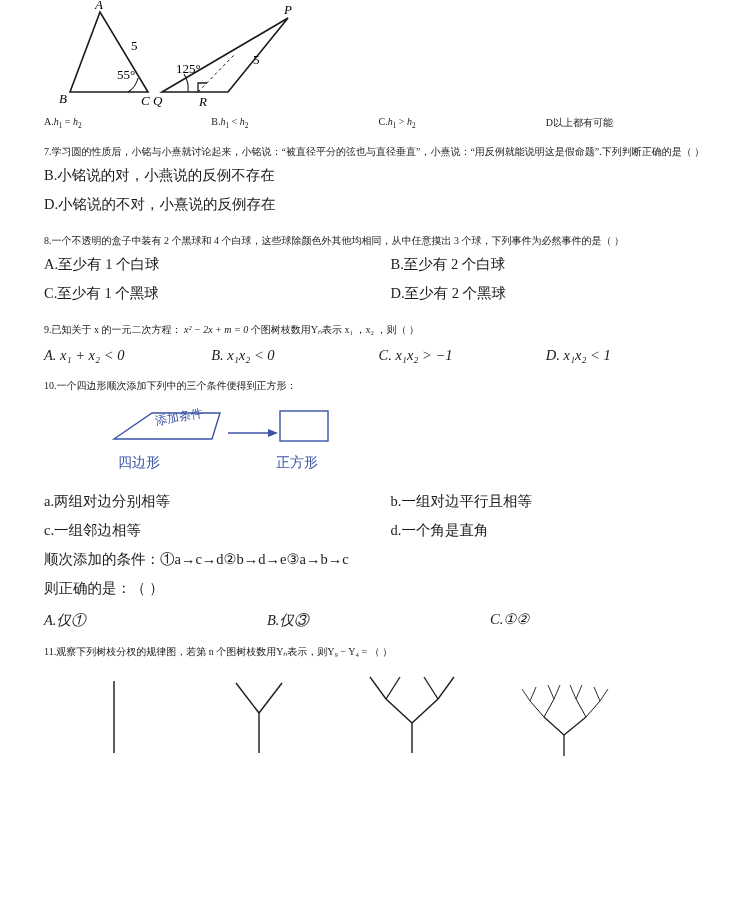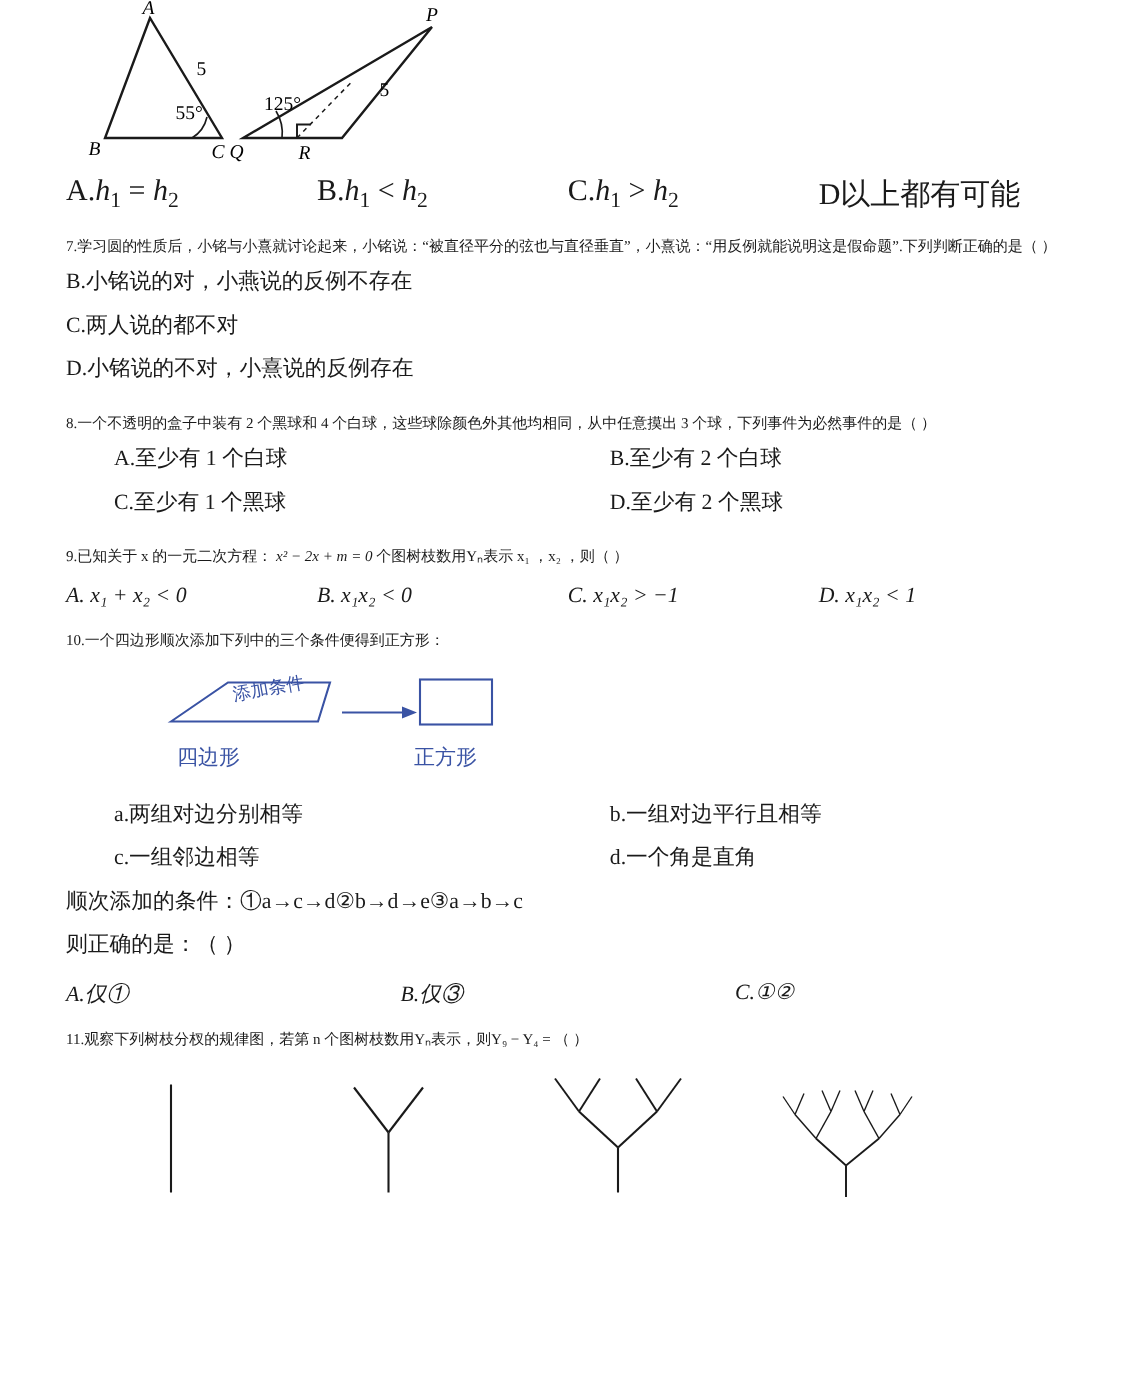--- a/index.html
+++ b/index.html
@@ -22,21 +22,21 @@
     padding: 0;
     box-sizing: border-box;
   }
   .fig-top {
     position: relative;
     height: 110px;
     margin: 0 0 0 0;
   }
   .row-options {
     display: flex;
-    font-size: 20px;
+    font-size: 10px;
     margin: 6px 0 0 0;
     padding: 0 40px 0 44px;
   }
   .row-options > div { flex: 1; }
   .q {
     font-size: 10px;
     line-height: 1.9;
     padding: 0 40px 0 44px;
     margin-top: 12px;
   }
@@ -44,21 +44,20 @@
   .choice-block {
     padding: 0 40px 0 44px;
     font-size: 14.5px;
     line-height: 2.0;
   }
   .choice-2col {
     display: flex;
     padding: 0 16px 0 44px;
     font-size: 14.5px;
     line-height: 2.0;
-    margin-left: 32px;
   }
   .choice-2col > div { width: 50%; }
   .choice-4col {
     display: flex;
     padding: 0 40px 0 44px;
     font-size: 14.5px;
     margin-top: 8px;
   }
   .choice-4col > div { flex: 1; font-style: italic; }
   .ital { font-style: italic; font-family: "Liberation Serif", serif; }
@@ -114,21 +113,20 @@
     <div>B.<span class="ital">h</span><span class="sub">1</span> &lt; <span class="ital">h</span><span class="sub">2</span></div>
     <div>C.<span class="ital">h</span><span class="sub">1</span> &gt; <span class="ital">h</span><span class="sub">2</span></div>
     <div>D以上都有可能</div>
   </div>
 
   <div class="q">
     <div class="q-text">7.学习圆的性质后，小铭与小熹就讨论起来，小铭说：“被直径平分的弦也与直径垂直”，小熹说：“用反例就能说明这是假命题”.下列判断正确的是（      ）</div>
   </div>
   <div class="choice-block">
     <div>B.小铭说的对，小燕说的反例不存在</div>
-    <div>C.两人说的都不对</div>
     <div>D.小铭说的不对，小熹说的反例存在</div>
   </div>
 
   <div class="q">
     <div class="q-text">8.一个不透明的盒子中装有 2 个黑球和 4 个白球，这些球除颜色外其他均相同，从中任意摸出 3 个球，下列事件为必然事件的是（      ）</div>
   </div>
   <div class="choice-2col">
     <div>A.至少有 1 个白球</div>
     <div>B.至少有 2 个白球</div>
   </div>

